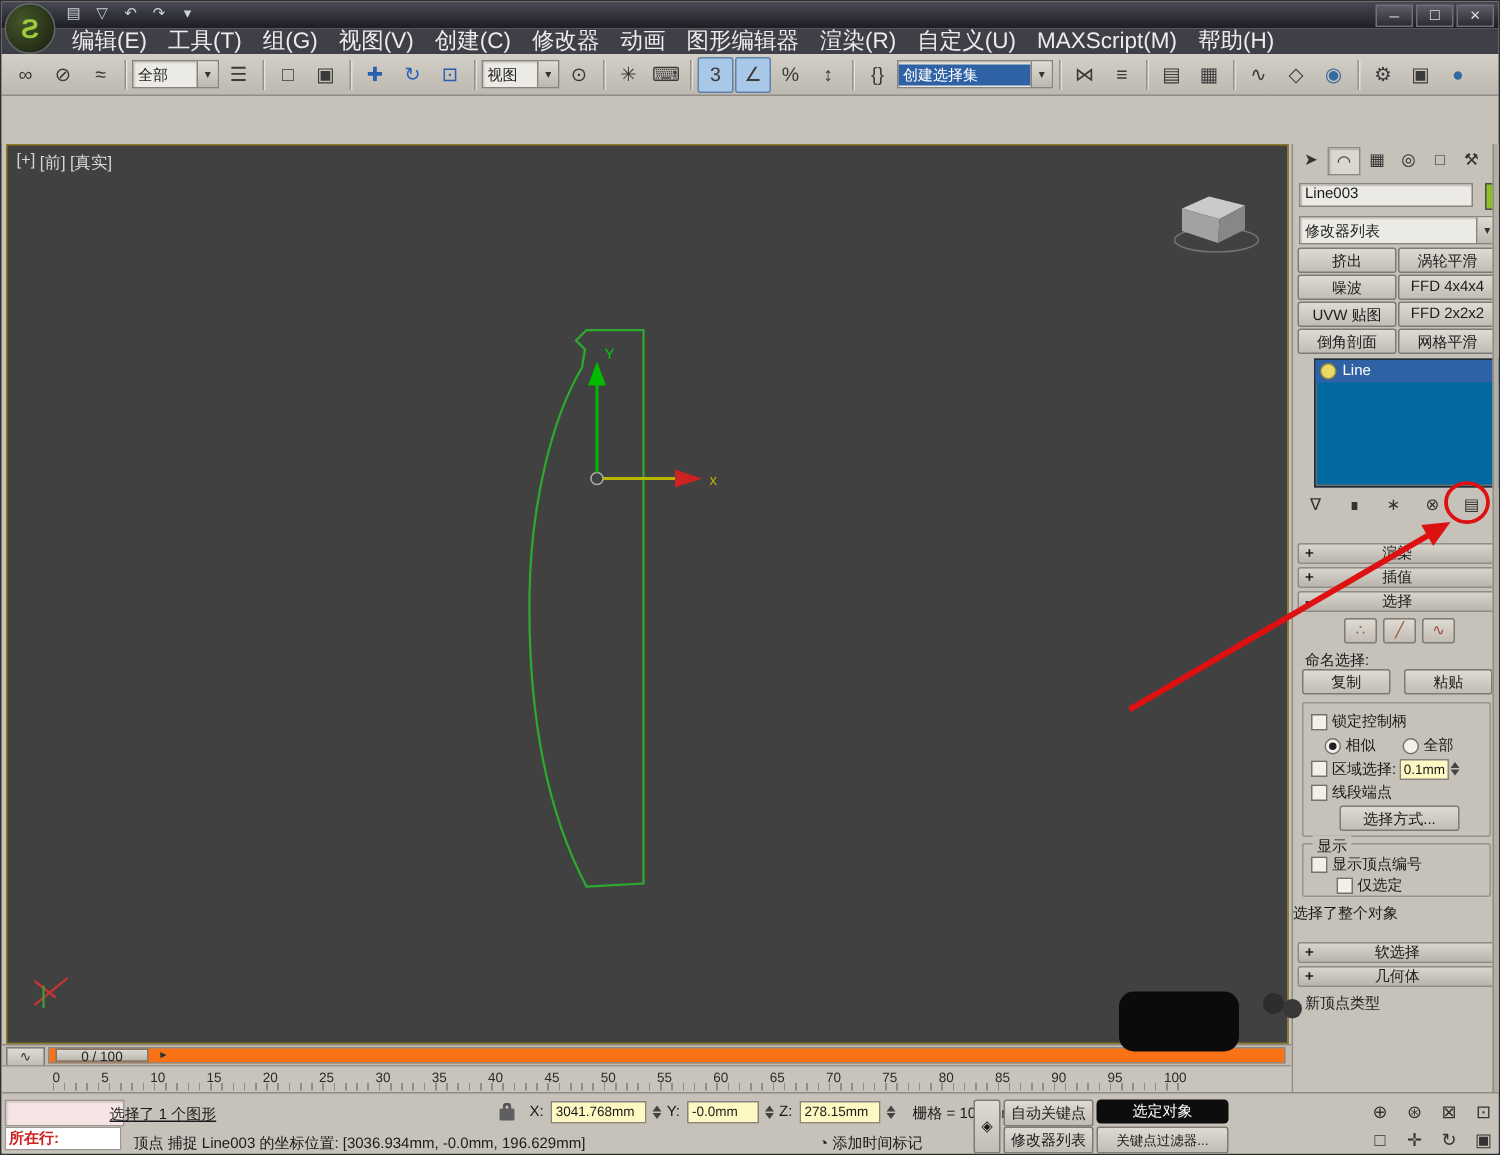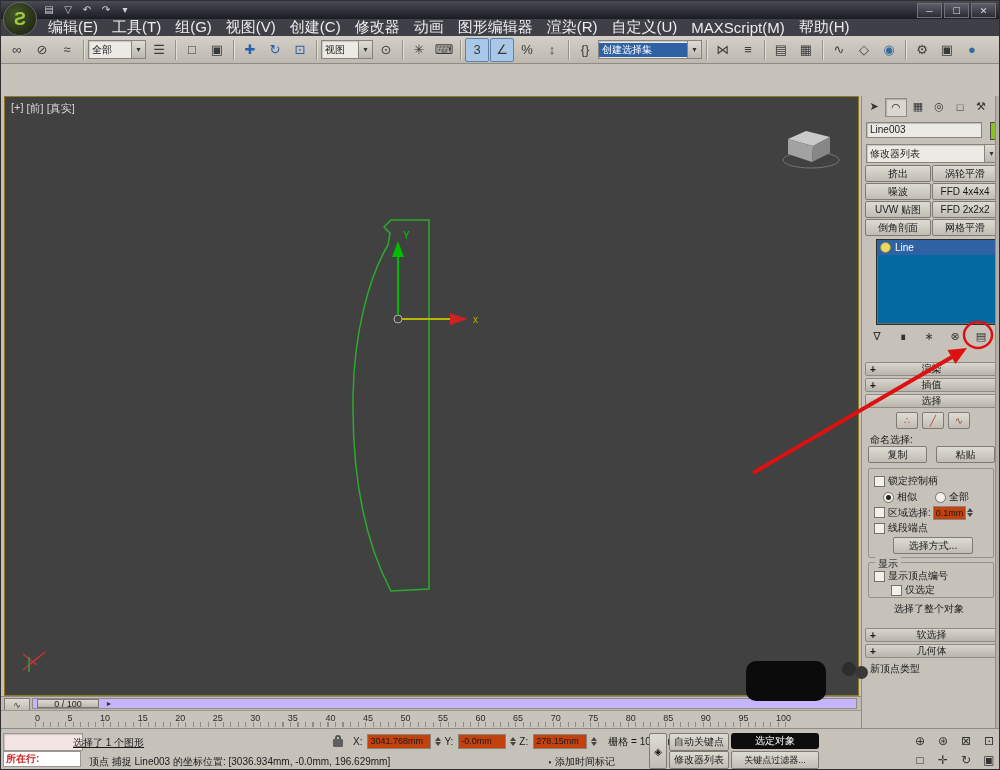--- a/index.html
+++ b/index.html
@@ -92,35 +92,35 @@
   .grplabel{position:absolute;top:-6px;left:6px;background:#c6c2ba;padding:0 3px;font-size:10px;}
   .cbrow{position:absolute;display:flex;align-items:center;white-space:nowrap;}
   .cb{width:9px;height:9px;background:#f2f0ea;border:1px solid #76726b;margin-right:3px;flex:none;}
   .rb{width:9px;height:9px;border-radius:50%;background:#f2f0ea;border:1px solid #76726b;margin-right:3px;
     position:relative;flex:none;}
   .rb.sel::after{content:"";position:absolute;left:2px;top:2px;right:2px;bottom:2px;border-radius:50%;background:#222;}
   .r-lock{left:5px;top:5px}.r-radio1{left:14px;top:21px}.r-radio2{left:66px;top:21px}
   .r-area{left:5px;top:36px}.r-segend{left:5px;top:52px}
   .btn-selectby{position:absolute;left:24px;top:68px;width:78px;height:15px;font-size:10px;}
   .r-shownum{left:5px;top:6px}.r-selonly{left:22px;top:20px}
-  .numfield{height:12px;background:#c2410c;border:1px solid #88847d;font-size:9px;
+  .numfield{height:12px;background:#fef9c3;border:1px solid #88847d;font-size:9px;
     padding:0 2px;line-height:12px;margin-left:2px;}
   .spinner{display:flex;flex-direction:column;gap:1px;margin-left:1px;}
   .spinner i{display:block;width:0;height:0;border:3px solid transparent;}
   .spinner .su{border-bottom:4px solid #444;}
   .spinner .sd{border-top:4px solid #444;}
-  .cp-whole{position:absolute;left:0;top:506px;width:134px;text-align:center;}
+  .cp-whole{position:absolute;left:0;top:506px;width:134px;text-align:left;}
   .cp-newvtx{position:absolute;left:8px;top:566px;}
   
   .timeslider{position:absolute;left:0;top:695px;width:860px;height:14px;background:#c0bcb4;
     border-top:1px solid #8f8b84;box-sizing:border-box;}
   .tsicon{position:absolute;left:3px;top:1px;width:24px;height:11px;display:flex;align-items:center;
     justify-content:center;font-size:9px;color:#333;background:linear-gradient(#dedbd3,#c1bdb5);
     border:1px solid #7f7b74;}
-  .tstrack{position:absolute;left:31px;right:4px;top:1px;bottom:1px;background:#c4b5fd;
+  .tstrack{position:absolute;left:31px;right:4px;top:1px;bottom:1px;background:#f97316;
     border:1px solid #8f8b84;}
   .tshandle{position:absolute;left:4px;top:0;width:62px;height:100%;
     background:linear-gradient(#dcd9d1,#bcb8b0);border:1px solid #7b776f;box-sizing:border-box;
     display:flex;align-items:center;justify-content:center;font-size:9px;color:#222;}
   .tsnext{position:absolute;left:70px;top:0;width:12px;height:100%;display:flex;align-items:center;
     justify-content:center;font-size:7px;color:#333;}
   .ruler{position:absolute;left:0;top:709px;width:860px;height:18px;background:#c8c4bc;
     border-top:1px solid #9a968e;box-sizing:border-box;}
   .rlabels{position:absolute;left:34px;top:2px;width:756px;display:flex;justify-content:space-between;
     font-size:9px;color:#2a2a2a;}

